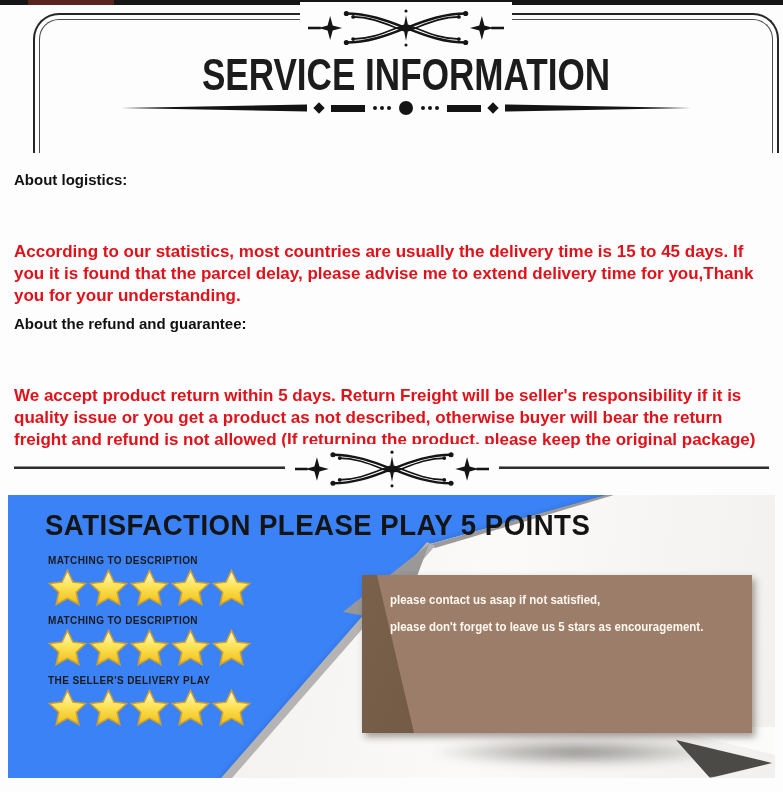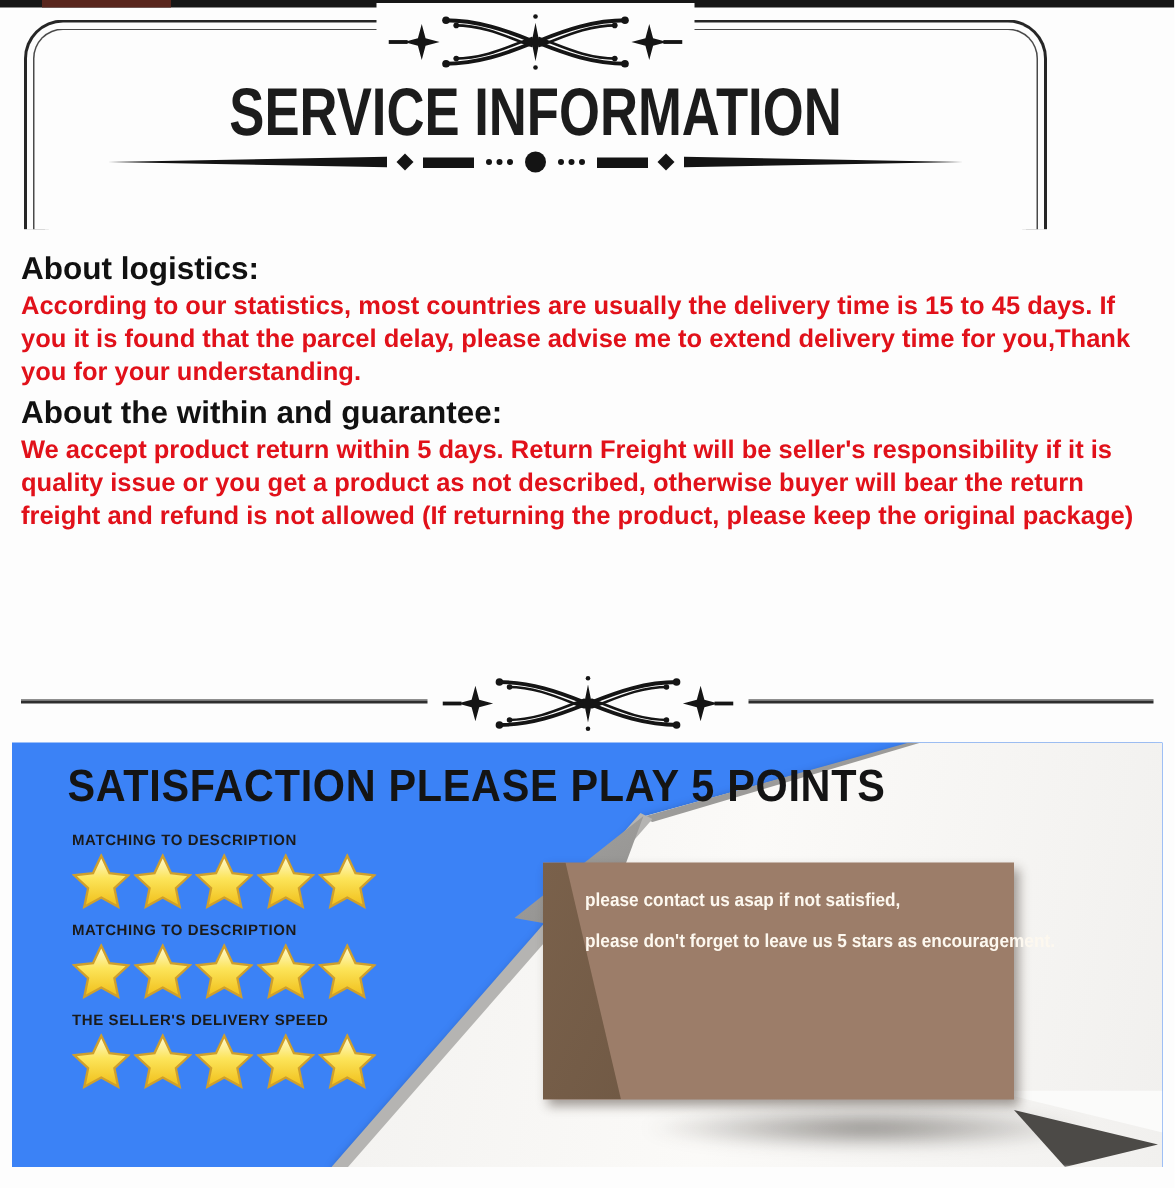--- a/index.html
+++ b/index.html
@@ -4,21 +4,21 @@
 <style>
   * { margin:0; padding:0; box-sizing:border-box; }
   body { background:#ffffff; font-family:"Liberation Sans", sans-serif; }
   .canvas { position:relative; width:783px; height:792px; background:#fdfdfd; overflow:hidden; }
 
   
   .top-bar { position:absolute; left:0; top:0; width:783px; height:5px; background:#161616; }
   .top-bar-accent { position:absolute; left:28px; top:0; width:86px; height:5px; background:#58251c; }
 
   
-  .header-box { position:absolute; left:16px; top:13px; width:682px; height:140px;
+  .header-box { position:absolute; left:33px; top:13px; width:746px; height:140px;
                 border:2px solid #262626; border-bottom:none; border-radius:26px 26px 0 0; }
   .header-box-inner { position:absolute; left:4px; top:4px; right:4px; bottom:0;
                 border:1px solid #4a4a4a; border-bottom:none; border-radius:20px 20px 0 0; }
   .flourish-wrap { position:absolute; left:50%; transform:translateX(-50%); top:-13px;
                 width:212px; height:52px; background:#fdfdfd; padding:0 8px; }
   .flourish-svg { width:100%; height:100%; }
 
   .svc-title { position:absolute; left:0; right:0; top:34px; text-align:center;
                font-size:45px; font-weight:bold; color:#1c1c1c; white-space:nowrap;
                transform:scaleX(.78); letter-spacing:0px; }
@@ -28,22 +28,22 @@
   .t-left  { width:186px; height:8px; background:#141414; clip-path:polygon(0 50%,100% 6%,100% 94%); }
   .t-right { width:186px; height:8px; background:#141414; clip-path:polygon(100% 50%,0 6%,0 94%); }
   .d-diamond { width:8px; height:8px; background:#141414; transform:rotate(45deg); }
   .d-bar { width:34px; height:7px; background:#141414; }
   .d-dots { display:flex; gap:3px; align-items:center; }
   .d-dot { width:4px; height:4px; border-radius:50%; background:#141414; }
   .d-circle { width:14px; height:14px; border-radius:50%; background:#141414; }
 
   
   .sections { position:absolute; left:14px; top:166px; width:757px; }
-  .sec-heading { font-size:21px; font-weight:bold; color:#111; line-height:27px; }
-  .sec-body { font-size:17px; font-weight:bold; color:#e1111a; line-height:22px; margin-bottom:3px; }
+  .sec-heading { font-size:15px; font-weight:bold; color:#111; line-height:27px; }
+  .sec-body { font-size:17px; font-weight:bold; color:#e1111a; line-height:22px; margin-bottom:3px;margin-top:48px; }
 
   
   .mid-divider { position:absolute; left:14px; right:14px; top:466px; height:2px;
                  border-top:1px solid #8f8f8f; border-bottom:2px solid #2e2e2e; }
   .flourish-wrap2 { position:absolute; left:50%; transform:translateX(-50%); top:444px;
                  width:214px; height:50px; background:#fdfdfd; padding:0 10px; }
 
   
   .panel { position:absolute; left:8px; top:495px; width:767px; height:283px;
            background:#3b82f6; overflow:hidden; }
@@ -66,21 +66,21 @@
   .rating-label { font-size:10px; font-weight:bold; color:#1a1a1a; letter-spacing:.4px; margin-bottom:3px; }
   .stars { display:flex; gap:2px; height:37px; }
   .star { width:39px; height:37px; }
 
   .notice-shadow { position:absolute; left:420px; top:243px; width:300px; height:28px;
     background:radial-gradient(closest-side, rgba(35,30,25,.5), rgba(35,30,25,0));
     filter:blur(5px); }
   .corner-white { clip-path:polygon(652px 232px, 767px 260px, 767px 232px); background:#fbfbfa; }
   .corner-dark { clip-path:polygon(668px 245px, 764px 268px, 702px 283px); background:#4c4a47; filter:blur(1px); }
 
-  .notice-box { position:absolute; left:354px; top:80px; width:314px; height:158px;
+  .notice-box { position:absolute; left:354px; top:80px; width:390px; height:158px;
     background:#9c7d69; box-shadow:3px 4px 7px rgba(55,45,35,.45);padding-left:43px; }
   .notice-fold { position:absolute; inset:0;
     clip-path:polygon(0 0, 15px 0, 52px 158px, 0 158px);
     background:linear-gradient(115deg,#7a614b, #5f4b39); }
   .notice-text { position:absolute; left:28px; top:12px; right:8px; }
   .notice-line { display:inline-block; font-size:12.5px; font-weight:bold; color:#fdf8ef;
     line-height:27px; white-space:nowrap; transform:scaleX(.92); transform-origin:left center; }
 
   .orn { stroke:#151515; fill:none; stroke-width:3; stroke-linecap:round; }
   .orn-thin { stroke:#151515; fill:none; stroke-width:2; stroke-linecap:round; }
@@ -150,21 +150,21 @@
         </div>
       <div class="d-bar"></div>
       <div class="d-diamond"></div>
       <div class="t-right"></div>
     </div>
   </div>
 
   <div class="sections">
     <div class="sec-heading">About logistics:</div>
     <div class="sec-body">According to our statistics, most countries are usually the delivery time is 15 to 45 days. If you it is found that the parcel delay, please advise me to extend delivery time for you,Thank you for your understanding.</div>
-    <div class="sec-heading">About the within and guarantee:</div>
+    <div class="sec-heading">About the refund and guarantee:</div>
     <div class="sec-body">We accept product return within 5 days. Return Freight will be seller's responsibility if it is quality issue or you get a product as not described, otherwise buyer will bear the return freight and refund is not allowed (If returning the product, please keep the original package)</div>
   </div>
 
   <div class="mid-divider"></div>
   <div class="flourish-wrap2">
     <svg class="flourish-svg" viewBox="0 0 230 54">
         <use href="#flourish-art"></use>
       </svg>
   </div>
 
@@ -213,21 +213,21 @@
             </svg>
             <svg class="star" viewBox="0 0 40 38">
               <use href="#star-shape"></use>
             </svg>
             <svg class="star" viewBox="0 0 40 38">
               <use href="#star-shape"></use>
             </svg>
           </div>
       </div>
       <div class="rating">
-        <div class="rating-label">THE SELLER'S DELIVERY SPEED</div>
+        <div class="rating-label">THE SELLER'S DELIVERY PLAY</div>
         <div class="stars">
             <svg class="star" viewBox="0 0 40 38">
               <use href="#star-shape"></use>
             </svg>
             <svg class="star" viewBox="0 0 40 38">
               <use href="#star-shape"></use>
             </svg>
             <svg class="star" viewBox="0 0 40 38">
               <use href="#star-shape"></use>
             </svg>

